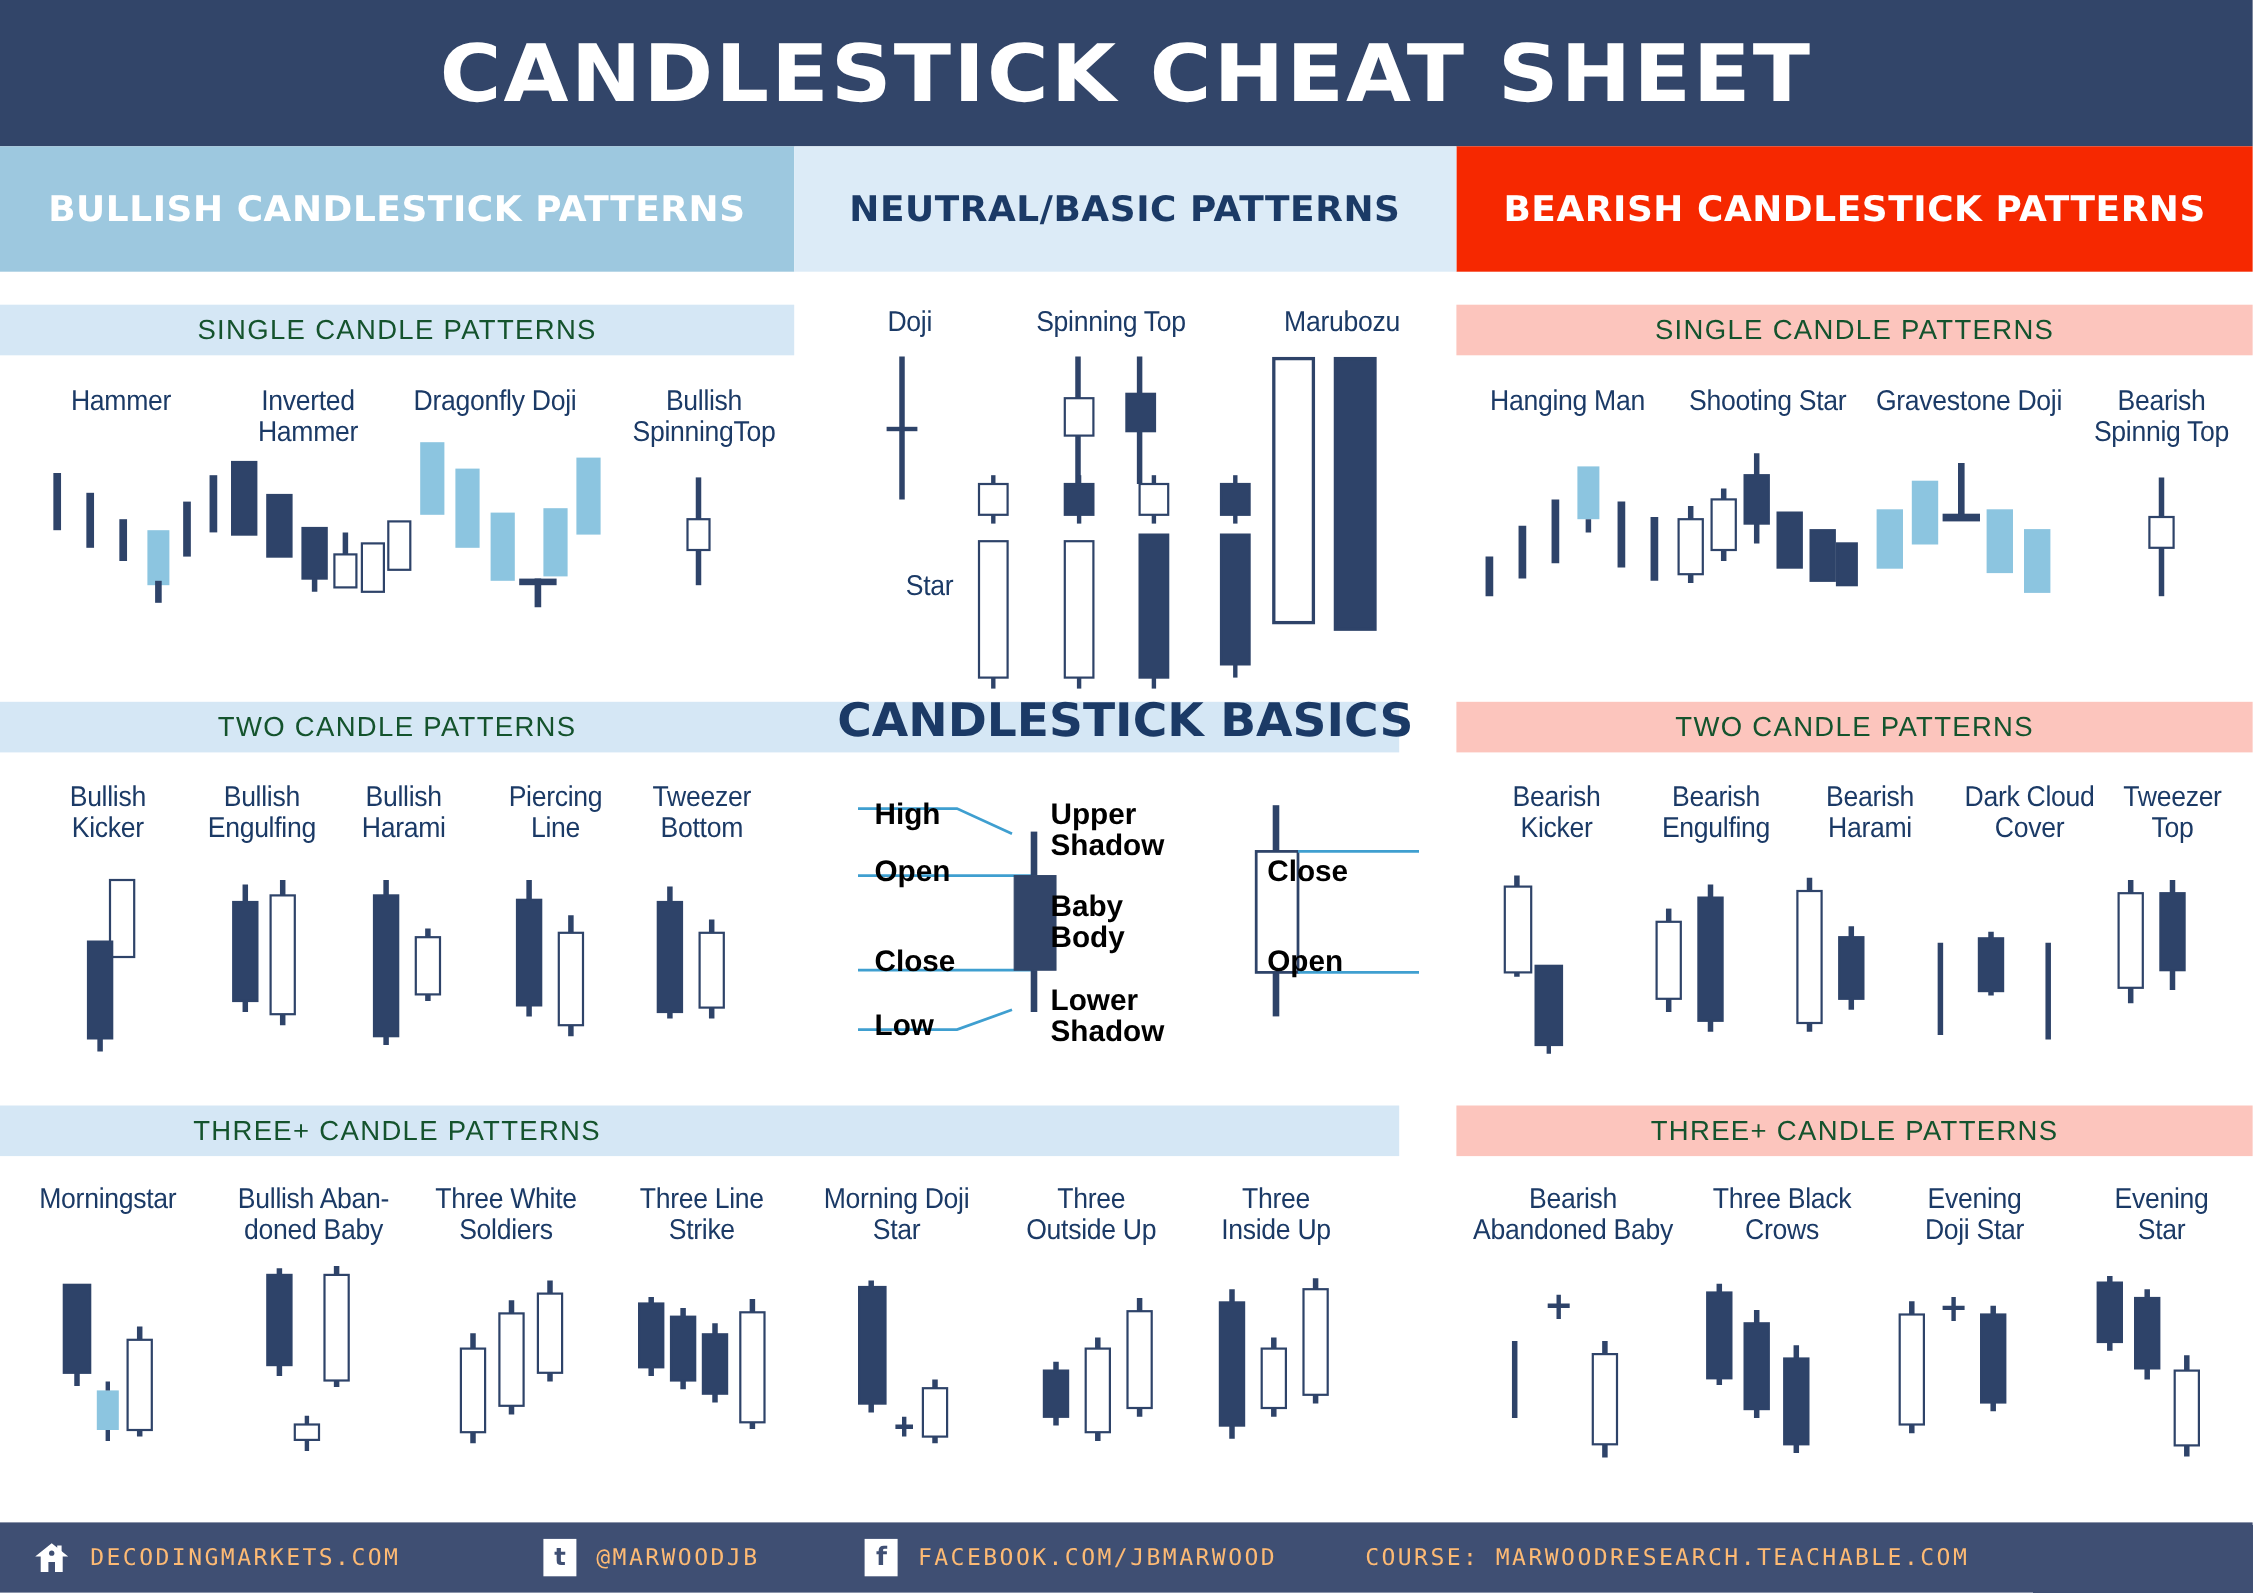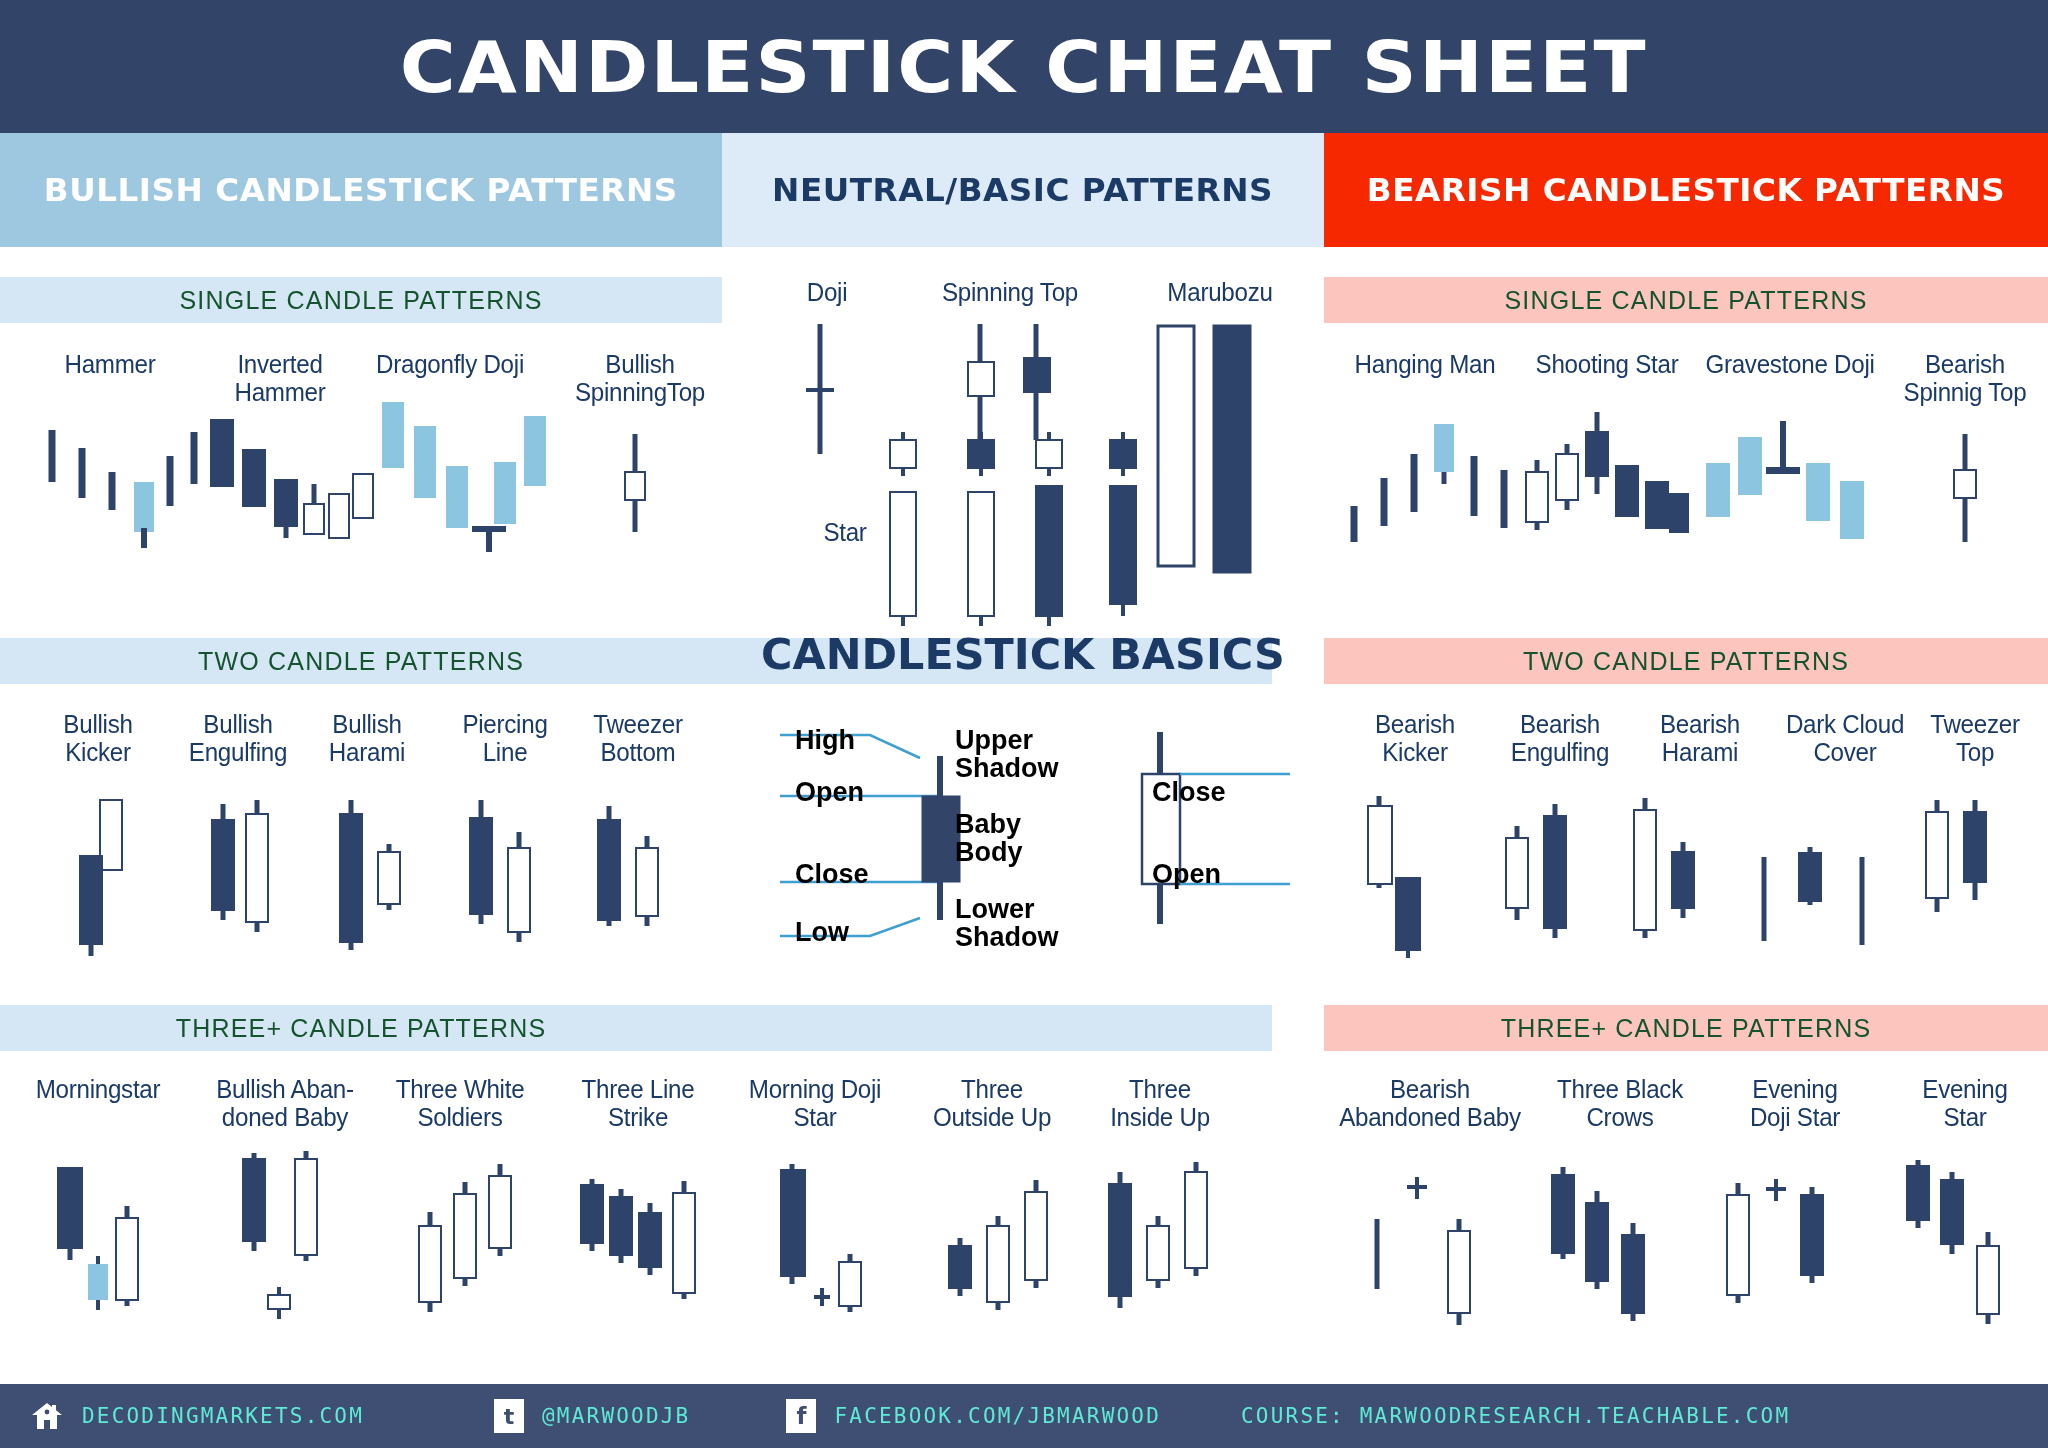--- a/index.html
+++ b/index.html
@@ -108,21 +108,21 @@
 
   
   .footer {
     position: absolute; left: 0; top: 1384px;
     width: 2048px; height: 64px;
     background: #3f4f73;
     display: flex; align-items: center;
   }
   .footer .fitem { display: flex; align-items: center; }
   .footer .ftxt {
-    color: #5eead4;
+    color: #fdba74;
     font-family: "DejaVu Sans Mono", monospace;
     font-size: 21px;
     letter-spacing: 2.2px;
     white-space: nowrap;
   }
   .ficon { display: inline-flex; align-items: center; justify-content: center; }
   .fsq {
     width: 30px; height: 34px; background: #ffffff;
     display: flex; align-items: center; justify-content: center;
     color: #3f4f73; font-weight: bold;

